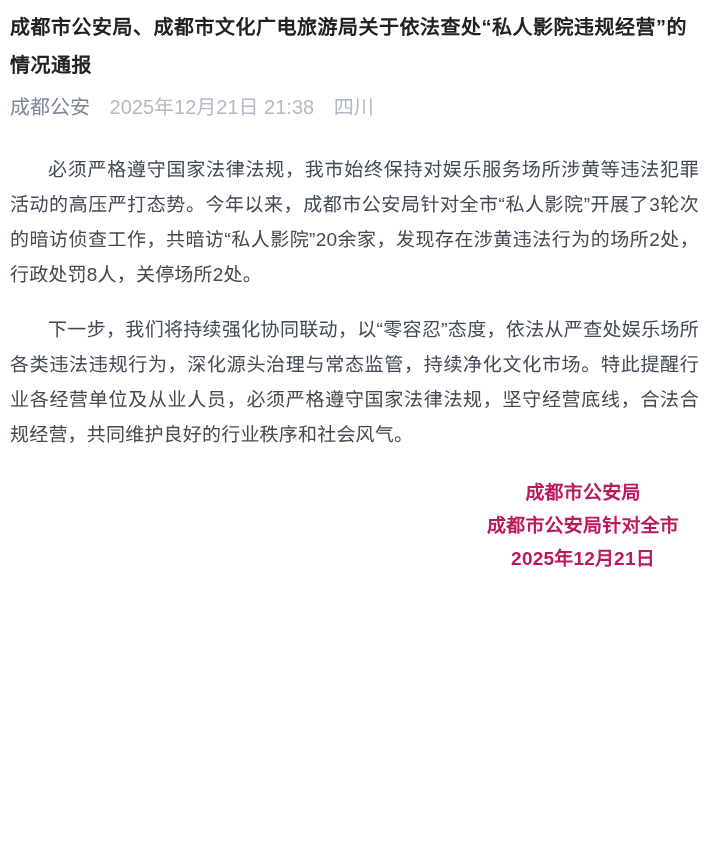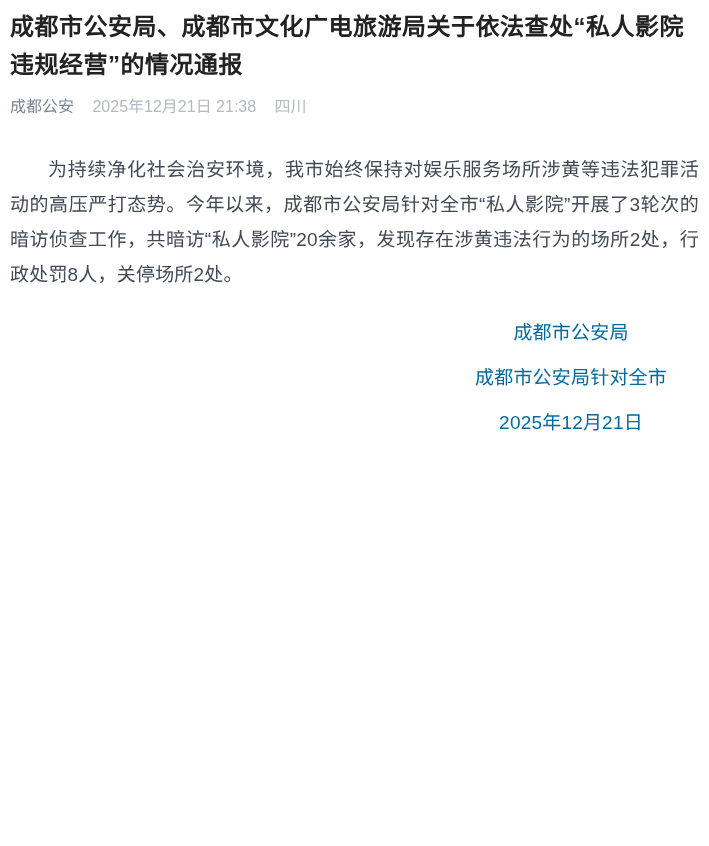--- a/index.html
+++ b/index.html
@@ -13,29 +13,29 @@
     height: 846px;
     margin: 0 auto;
     background: #ffffff;
     font-family: "Liberation Sans", "DejaVu Sans", sans-serif;
     box-sizing: border-box;
     padding: 8px 10px 0 10px;
     overflow: hidden;
   }
   .article-title {
     margin: 0;
-    font-size: 24px;
+    font-size: 20px;
     line-height: 38px;
     font-weight: 700;
     color: #222222;
     letter-spacing: 0.5px;
   }
   .article-meta {
     margin-top: 12px;
-    font-size: 16px;
+    font-size: 20px;
     line-height: 22px;
     white-space: nowrap;
   }
   .article-meta .source {
     color: #7e8797;
     margin-right: 14px;
     cursor: pointer;
   }
   .article-meta .datetime {
     color: #b4bac3;
@@ -55,42 +55,44 @@
     text-indent: 2em;
     text-align: justify;
     letter-spacing: 0.2px;
   }
   .signature-block {
     width: fit-content;
     margin: 24px 20px 0 auto;
     text-align: center;
   }
   .signature-block p {
-    margin: 12px;
+    margin: 0;
     font-size: 19px;
     line-height: 33px;
-    color: #0369a1;
+    color: #be185d;
     letter-spacing: 0.2px;
+    font-weight: bold;
   }
 </style>
 </head>
 <body>
 
 <div class="page">
 
   <h1 class="article-title">成都市公安局、成都市文化广电旅游局关于依法查处“私人影院违规经营”的情况通报</h1>
 
   <div class="article-meta">
     <span class="source">成都公安</span>
     <span class="datetime">2025年12月21日 21:38</span>
     <span class="location">四川</span>
   </div>
 
   <div class="article-body">
-    <p>为持续净化社会治安环境，我市始终保持对娱乐服务场所涉黄等违法犯罪活动的高压严打态势。今年以来，成都市公安局针对全市“私人影院”开展了3轮次的暗访侦查工作，共暗访“私人影院”20余家，发现存在涉黄违法行为的场所2处，行政处罚8人，关停场所2处。</p>
+    <p>必须严格遵守国家法律法规，我市始终保持对娱乐服务场所涉黄等违法犯罪活动的高压严打态势。今年以来，成都市公安局针对全市“私人影院”开展了3轮次的暗访侦查工作，共暗访“私人影院”20余家，发现存在涉黄违法行为的场所2处，行政处罚8人，关停场所2处。</p>
+    <p>下一步，我们将持续强化协同联动，以“零容忍”态度，依法从严查处娱乐场所各类违法违规行为，深化源头治理与常态监管，持续净化文化市场。特此提醒行业各经营单位及从业人员，必须严格遵守国家法律法规，坚守经营底线，合法合规经营，共同维护良好的行业秩序和社会风气。</p>
   </div>
 
   <div class="signature-block">
     <p>成都市公安局</p>
     <p>成都市公安局针对全市</p>
     <p>2025年12月21日</p>
   </div>
 
 </div>
 

